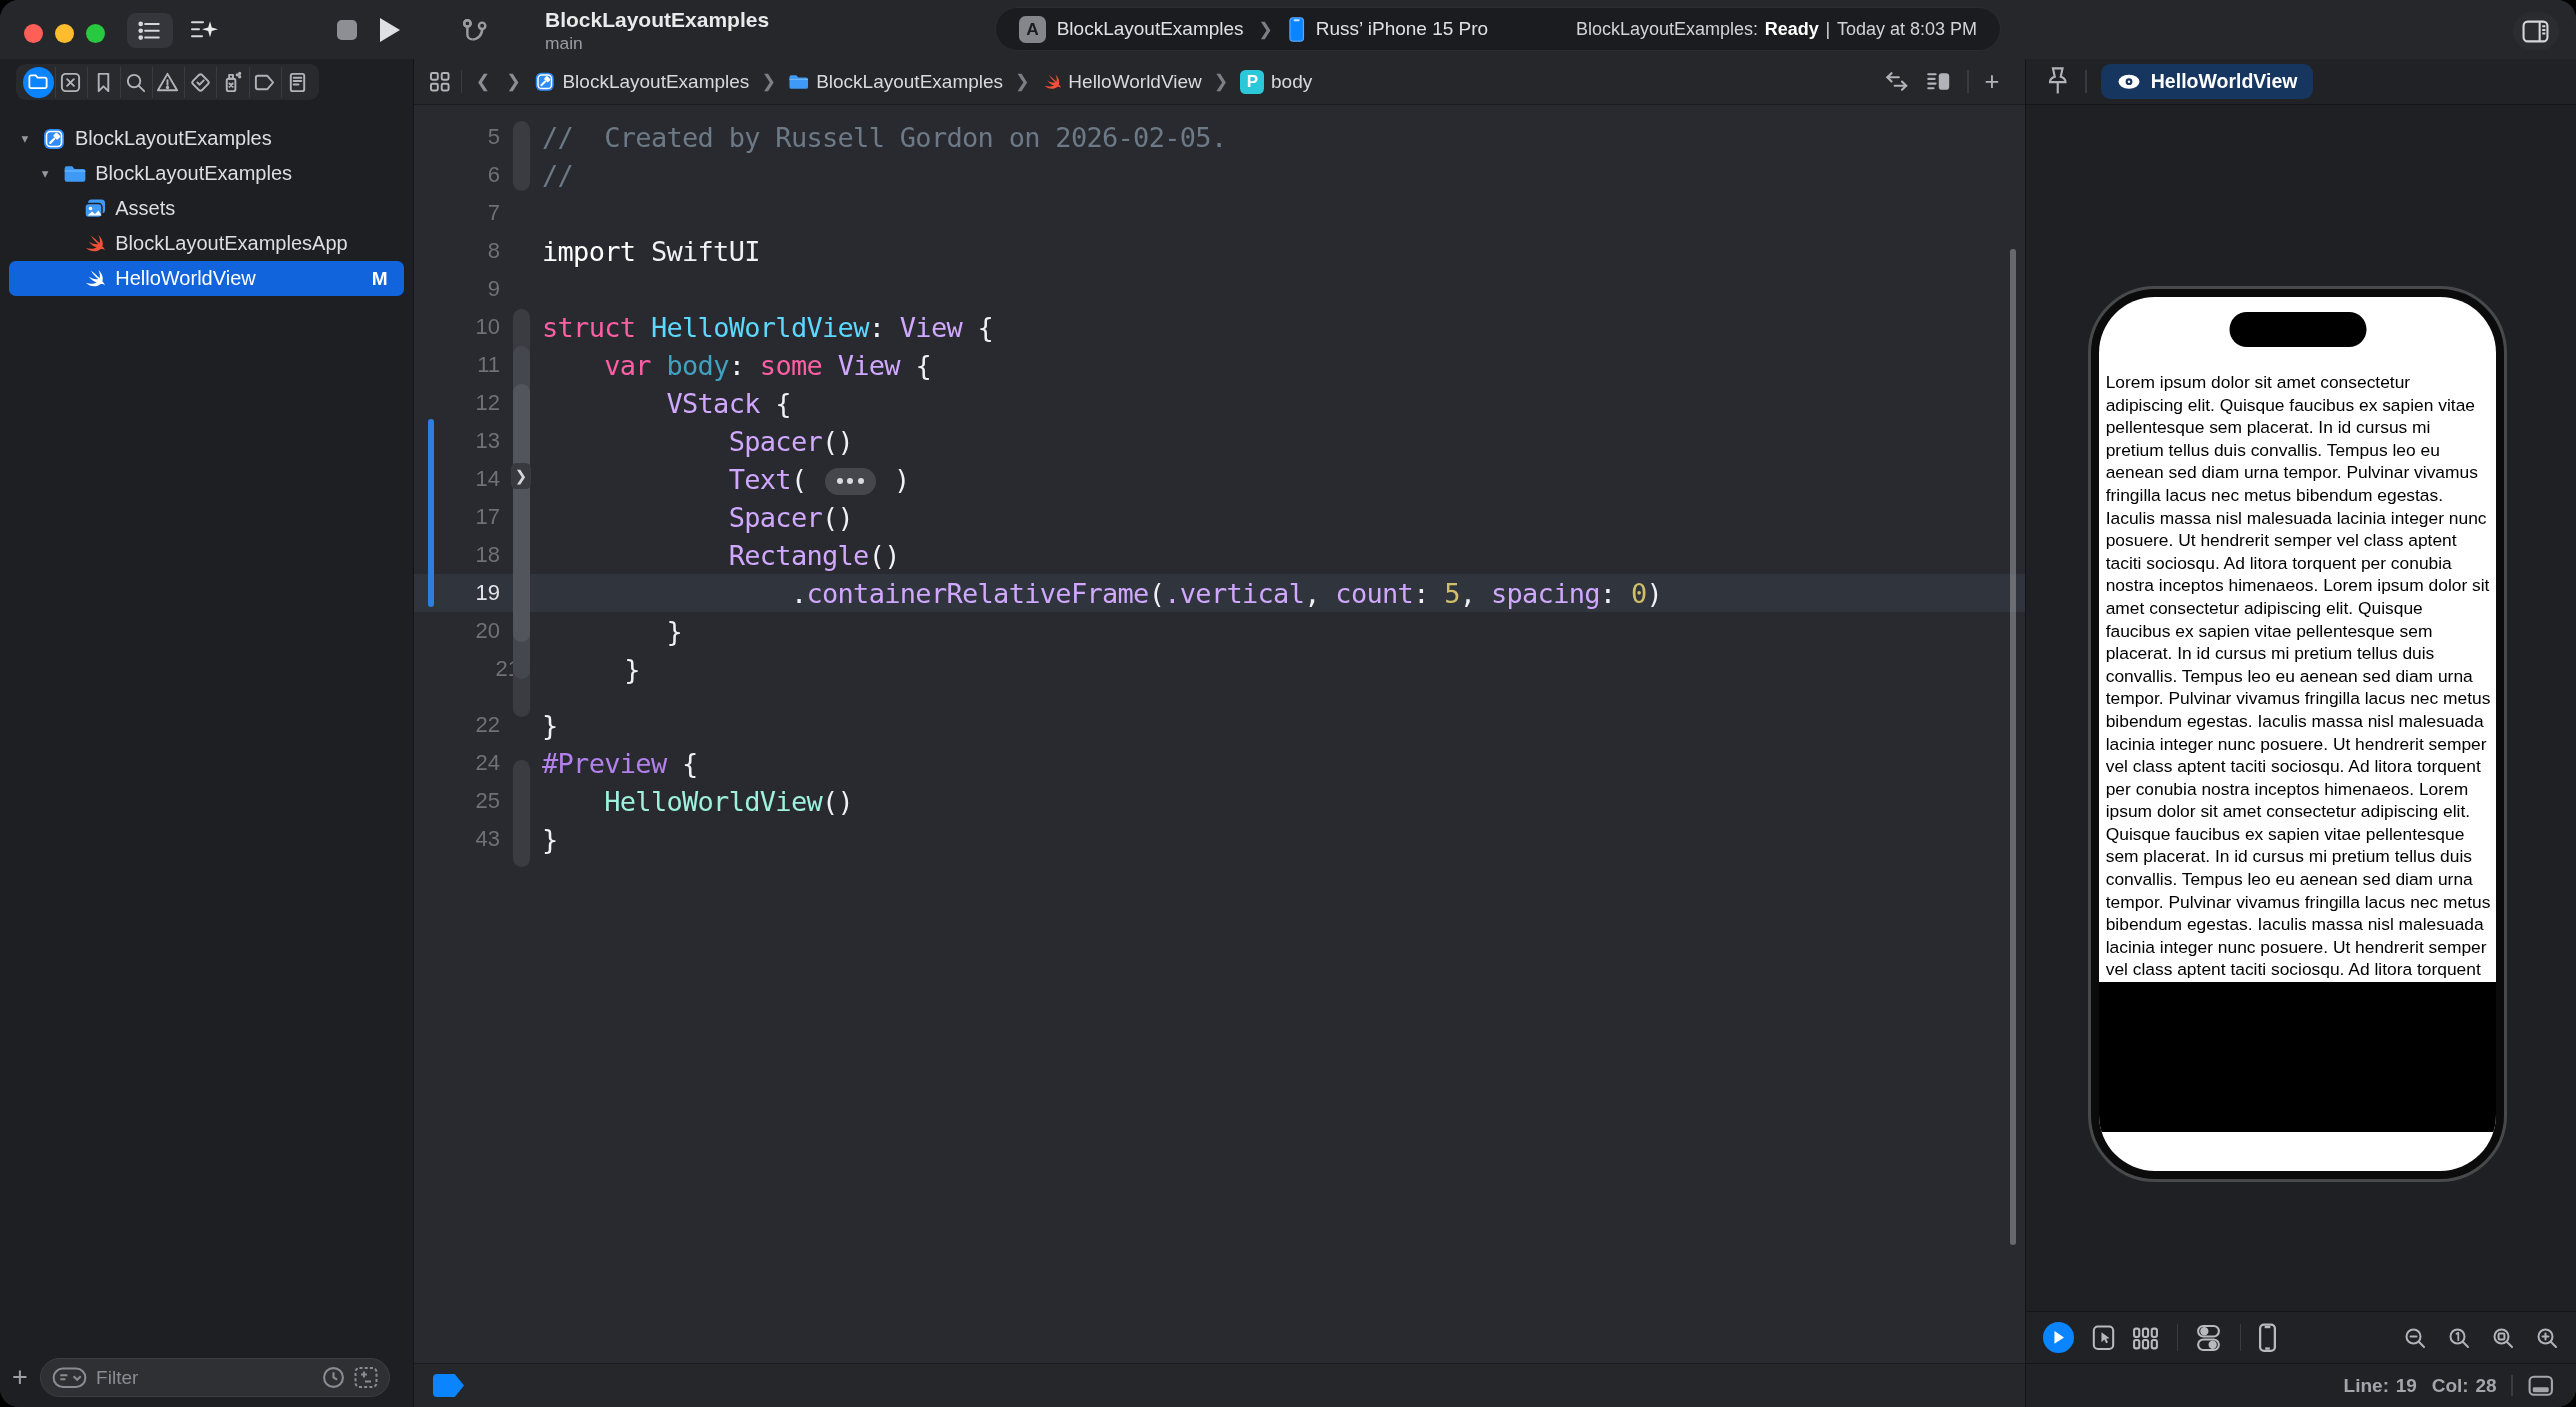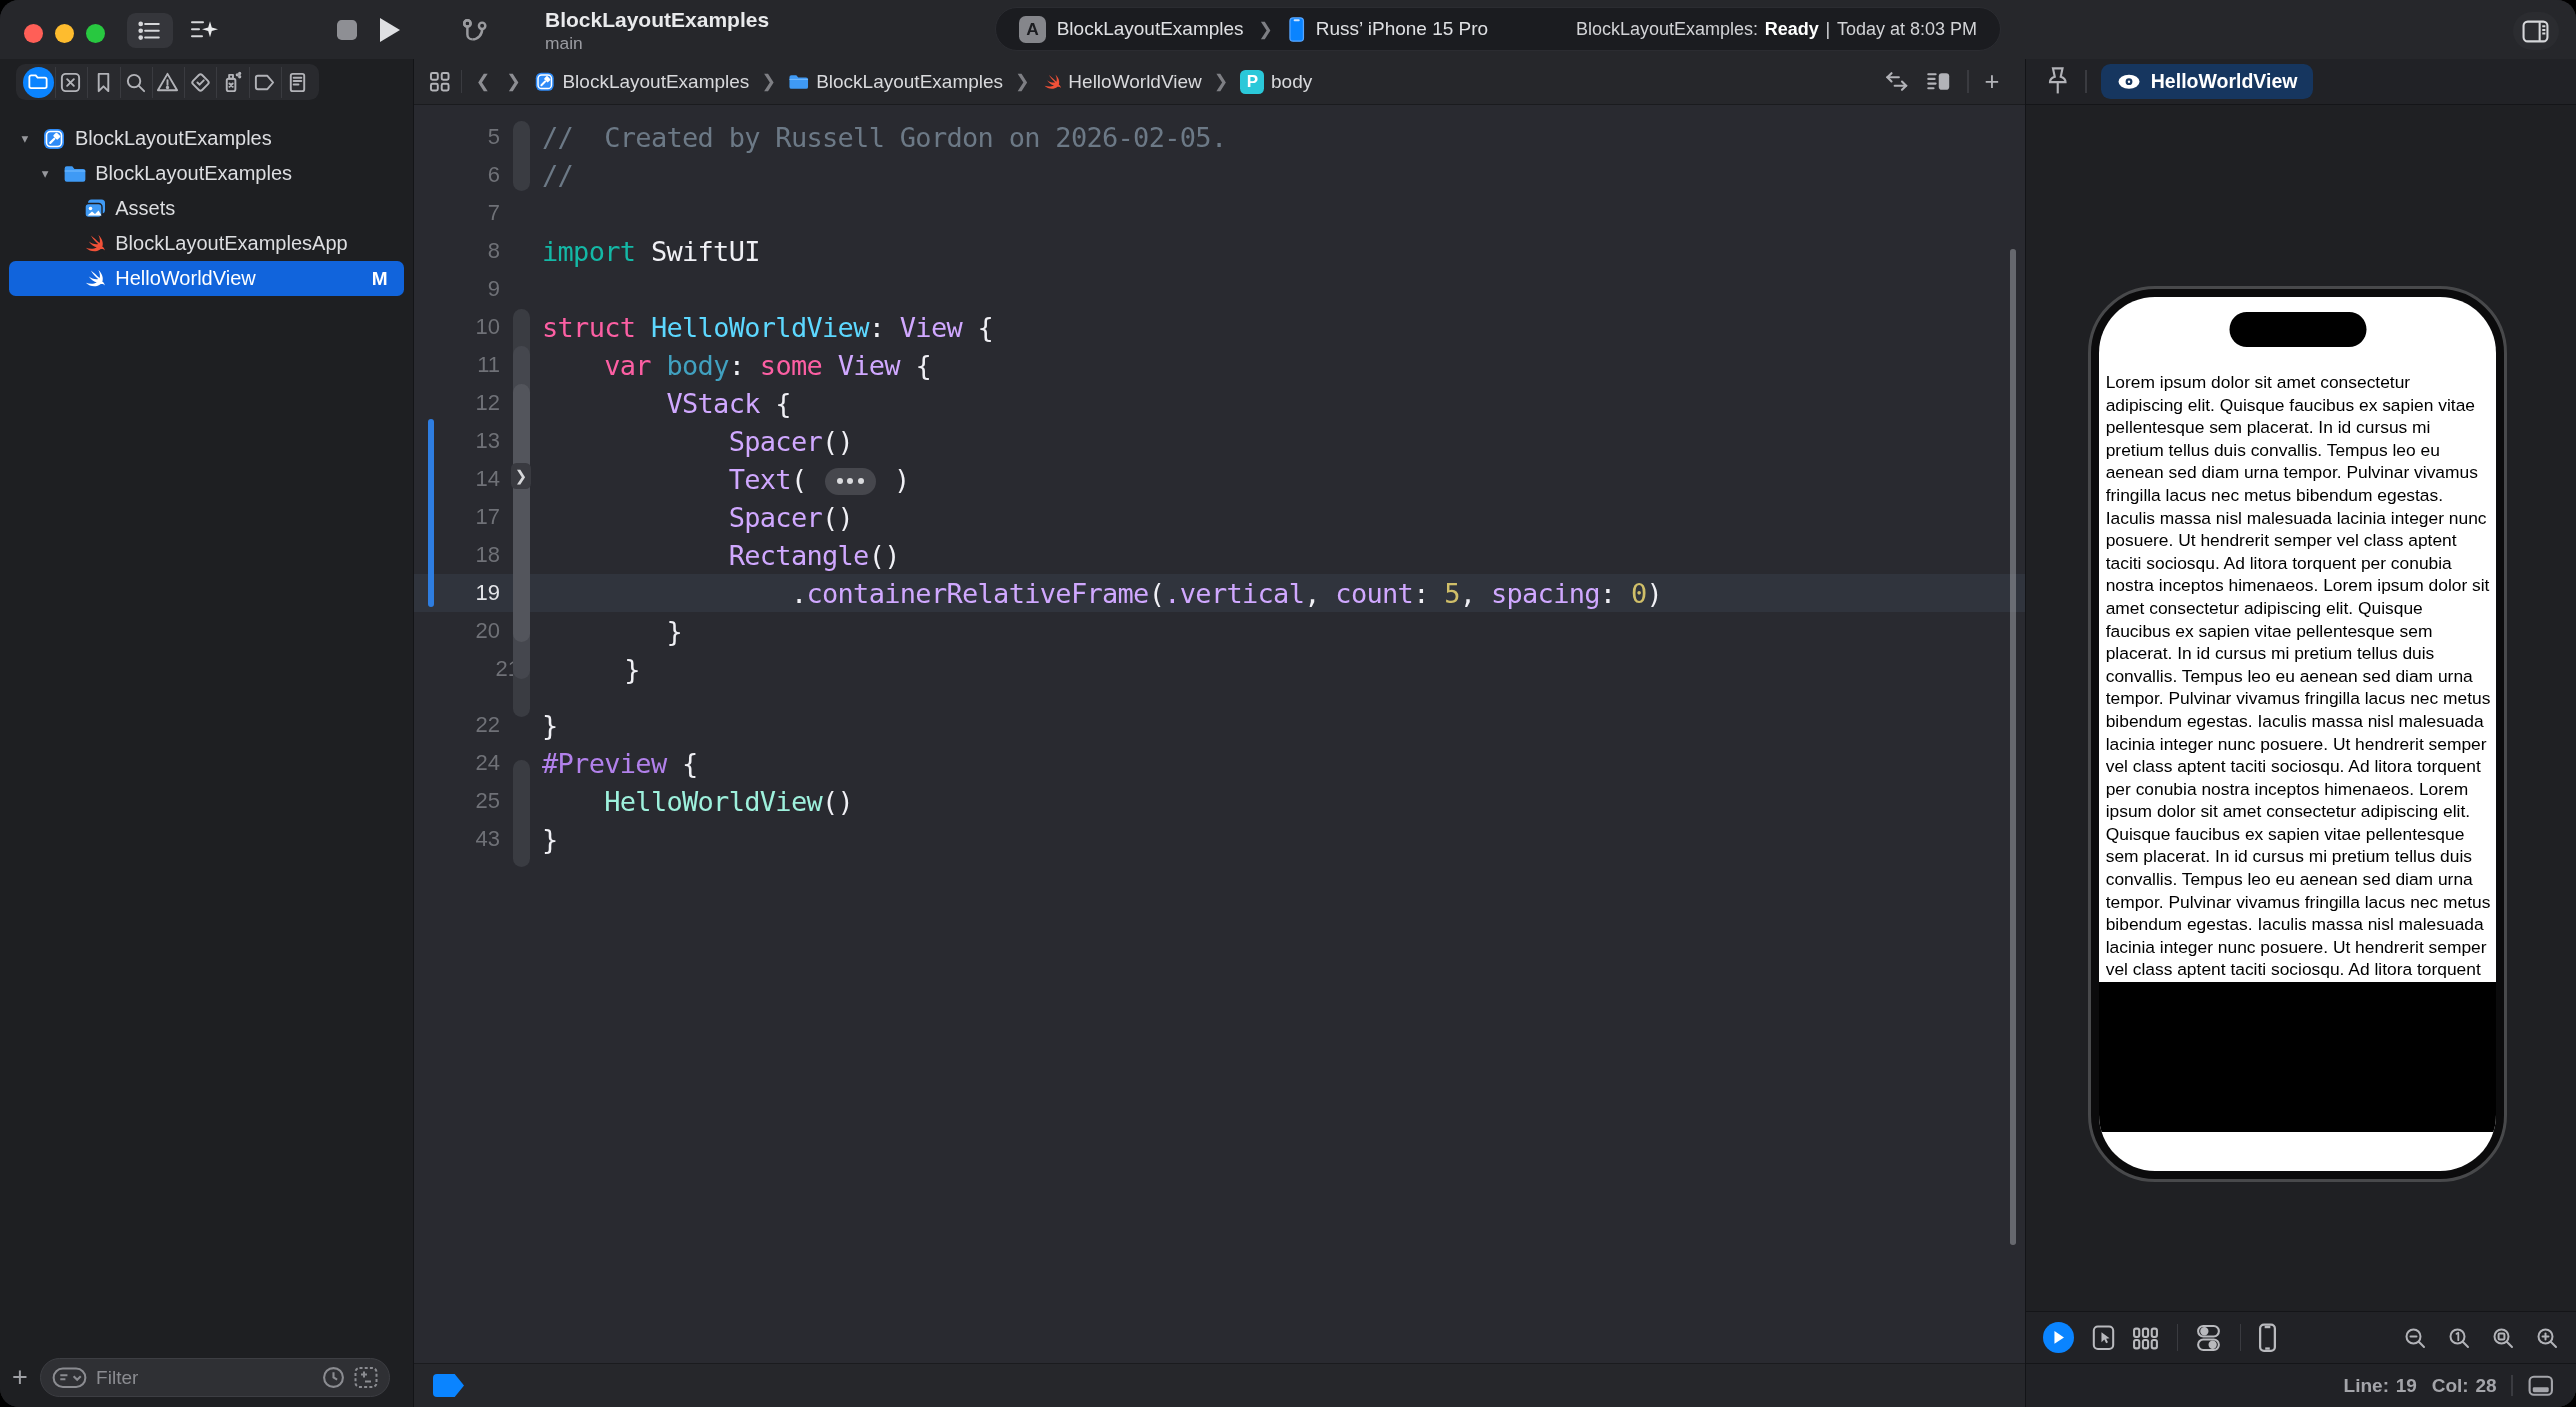--- a/index.html
+++ b/index.html
@@ -401,21 +401,21 @@
           <div class="code-row" style="margin-top: 0px;">
             <span class="gutter">6</span>
             <span class="code-text"><span style="color:#6c7986">//</span></span>
           </div>
           <div class="code-row" style="margin-top: 0px;">
             <span class="gutter">7</span>
             <span class="code-text"></span>
           </div>
           <div class="code-row" style="margin-top: 0px;">
             <span class="gutter">8</span>
-            <span class="code-text"><span style="color:#14b8a6">import</span><span style="color:#f0f0f5"> SwiftUI</span></span>
+            <span class="code-text"><span style="color:#ffffff">import</span><span style="color:#f0f0f5"> SwiftUI</span></span>
           </div>
           <div class="code-row" style="margin-top: 0px;">
             <span class="gutter">9</span>
             <span class="code-text"></span>
           </div>
           <div class="code-row" style="margin-top: 0px;">
             <span class="gutter">10</span>
             <span class="code-text"><span style="color:#fc5fa3">struct</span><span style="color:#f0f0f5"> </span><span style="color:#5dd8ff">HelloWorldView</span><span style="color:#f0f0f5">: </span><span style="color:#d0a8ff">View</span><span style="color:#f0f0f5"> {</span></span>
           </div>
           <div class="code-row" style="margin-top: 0px;">

